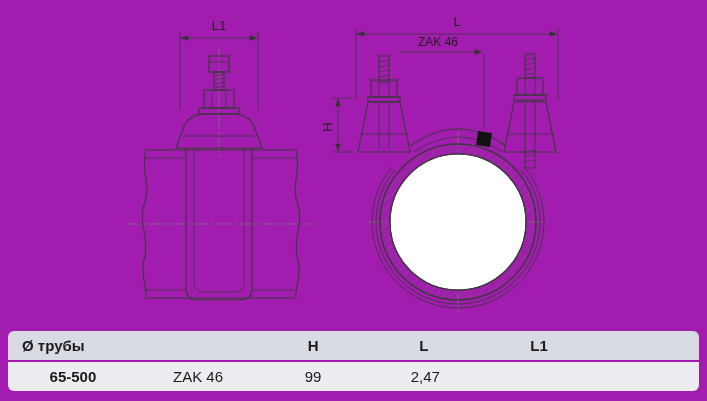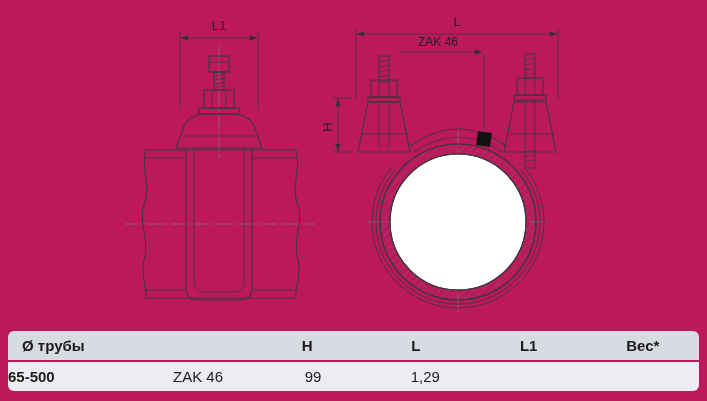--- a/index.html
+++ b/index.html
@@ -1,32 +1,32 @@
 <!DOCTYPE html>
 <html><head>
 <meta charset="utf-8">
 <style>
   html,body{margin:0;padding:0;background:#ffffff;width:707px;height:401px;overflow:hidden;
     font-family:"Liberation Sans", sans-serif;}
-  .stage{position:relative;width:707px;height:401px;background:#be185d;}
+  .stage{position:relative;width:707px;height:401px;background:#a21caf;}
   .drawing{position:absolute;left:0;top:0;width:707px;height:322px;}
   svg text{font-family:"Liberation Sans", sans-serif;fill:#222;}
   .dim-label{font-size:13px;}
   .zak-label{font-size:12px;}
   
   .spec-table{position:absolute;left:8px;right:8px;top:331px;border-radius:6px;overflow:hidden;}
   .tr{display:flex;width:100%;}
   .tr.head{background:#d8dbe2;}
   .tr.body{background:#ecedf1;margin-top:2px;}
   .td{height:29px;line-height:29px;font-size:15px;color:#1b1b1b;white-space:nowrap;overflow:hidden;}
   .c1{width:18.8%;}.c2{width:17.4%;}.c3{width:15.9%;}.c4{width:16.2%;}.c5{width:17.1%;}.c6{width:16.6%;}
   .head .td{font-weight:bold;}
   .td.center{text-align:center;}
   .td.left{text-align:left;padding-left:14px;box-sizing:border-box;}
-  .body .c1{font-weight:bold;text-align:left;}
+  .body .c1{font-weight:bold;text-align:center;}
 </style>
 </head>
 <body>
 
 <div class="stage">
 
   <svg class="drawing" viewBox="0 0 707 322">
     <defs>
       <pattern id="hatch" width="6" height="6" patternUnits="userSpaceOnUse" patternTransform="rotate(45)">
         <line x1="0" y1="0" x2="0" y2="6" stroke="#666" stroke-width="1"></line>
@@ -172,23 +172,22 @@
     </g>
   </svg>
 
   <div class="spec-table">
     <div class="tr head">
       <div class="td c1 left">Ø трубы</div>
       <div class="td c2 center"></div>
       <div class="td c3 center">H</div>
       <div class="td c4 center">L</div>
       <div class="td c5 center">L1</div>
-      <div class="td c6 center">Вес*</div>
     </div>
     <div class="tr body">
       <div class="td c1 center">65-500</div>
       <div class="td c2 center">ZAK 46</div>
       <div class="td c3 center">99</div>
-      <div class="td c6 center">1,29</div>
+      <div class="td c6 center">2,47</div>
     </div>
   </div>
 
 </div>
 
 </body></html>

